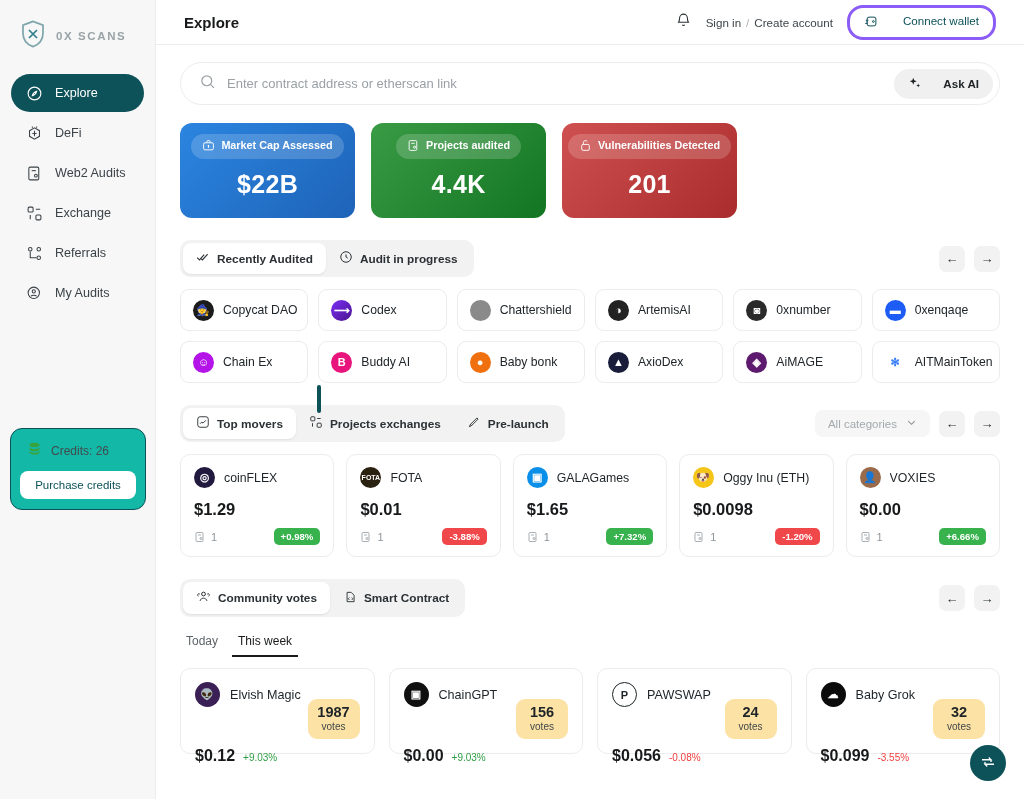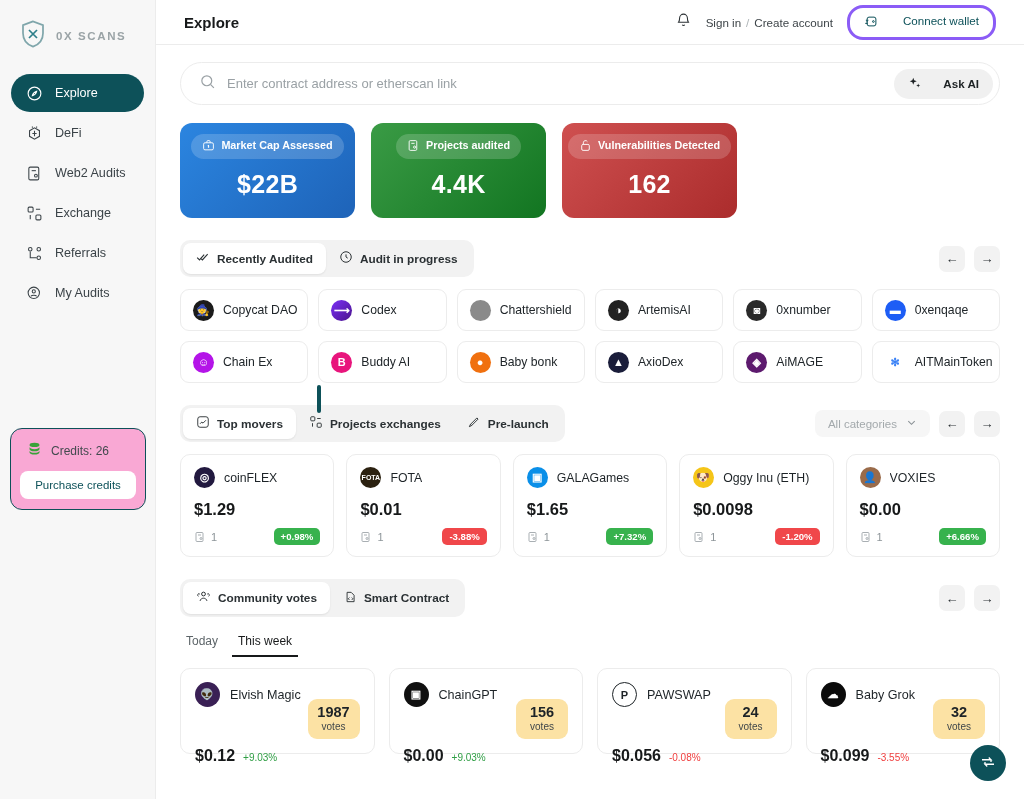--- a/index.html
+++ b/index.html
@@ -28,21 +28,21 @@
     border-radius: 19px; color: #3b4348; font-size: 12.6px; cursor: pointer;
   }
   .nav-item.active { background: #0d5159; color: #fff; font-weight: 500; }
   .nav-item .ico { width: 18px; height: 18px; display: flex; align-items: center; justify-content: center; flex: 0 0 18px;}
   .nav-item svg { width: 17px; height: 17px; }
   .nav-item .lbl { white-space: nowrap; }
 
   .credits-box {
     position: absolute; left: 10px; top: 428px; width: 136px;
     border: 1px solid #0d5159; border-radius: 12px;
-    background: #f9a8d4; padding: 11px 9px 10px;
+    background: #14b8a6; padding: 11px 9px 10px;
   }
   .credits-row { display: flex; align-items: center; gap: 8px; padding-left: 6px; margin-bottom: 10px; }
   .credits-text { font-size: 12px; color: #424a4e; }
   .credits-btn {
     background: #fff; border-radius: 8px; text-align: center;
     font-size: 11.5px; color: #0d5159; font-weight: 500;
     padding: 8px 0; cursor: pointer; border: none; width: 100%;
     font-family: "Liberation Sans", sans-serif;
   }
   .scroll-accent {
@@ -367,21 +367,21 @@
         <div class="stat-card stat-red">
           <div class="stat-pill">
             <span>
               <svg width="13" height="13" viewBox="0 0 24 24" fill="none" stroke="#fff" stroke-width="1.7">
                   <rect x="5" y="10" width="14" height="11" rx="2.5"></rect>
                   <path d="M8 10V7a4 4 0 0 1 7.5-2"></path>
                 </svg>
             </span>
             <span>Vulnerabilities Detected</span>
           </div>
-          <div class="stat-value">162</div>
+          <div class="stat-value">201</div>
         </div>
       </div>
 
       <section class="section">
         <div class="section-head">
           <div class="tabgroup">
             <div class="tab active">
               <span>
                 <svg width="14" height="14" viewBox="0 0 24 24" fill="none" stroke="#2b3134" stroke-width="1.9">
                     <path d="M2 13l4 4 8-9"></path>

